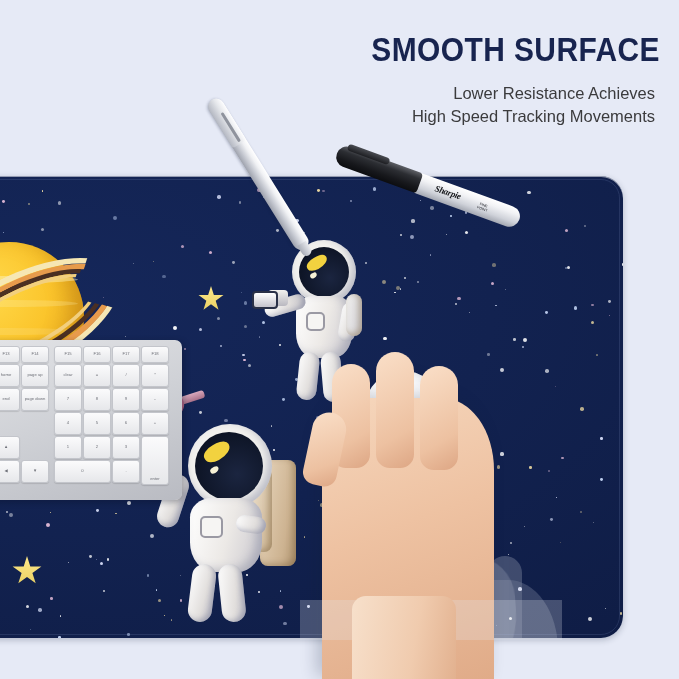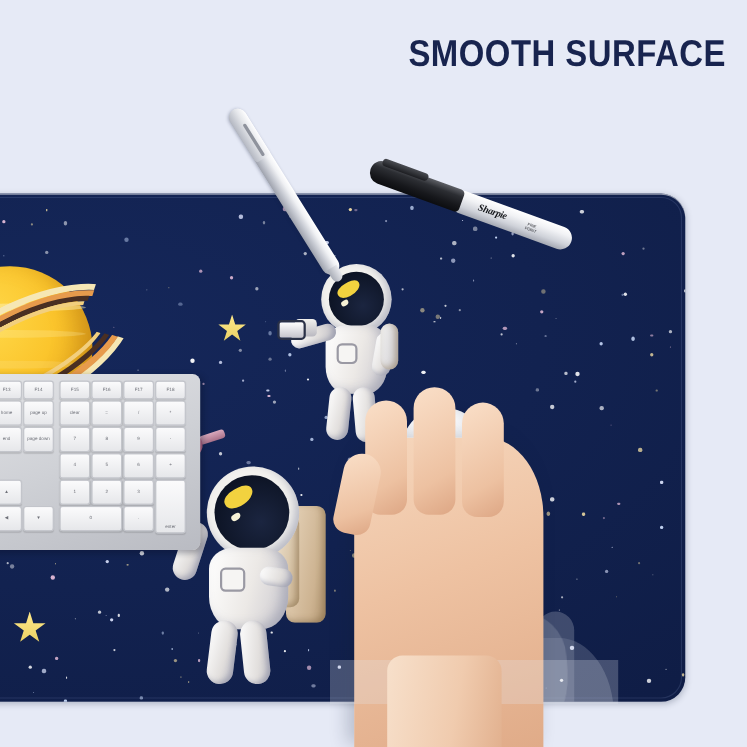--- a/index.html
+++ b/index.html
@@ -202,20 +202,22 @@
     transform:rotate(-2deg);}
   .sh-sub{position:absolute;left:150px;top:8px;font-size:3.6px;color:#2a2c32;line-height:1.1;
     text-align:center;}
 </style>
 </head>
 <body>
 
 <div id="stage">
 
   <div class="headline">SMOOTH SURFACE</div>
+  <div class="subline sub1">Lower Resistance Achieves</div>
+  <div class="subline sub2">High Speed Tracking Movements</div>
 
   <div id="pad">
 
     <div class="starfield" id="starfield">
         <div class="star" style="width: 2.51014px; height: 2.51014px; left: 413.521px; top: 384.284px; background: rgb(223, 230, 255); opacity: 0.55;"></div>
         <div class="star" style="width: 2.86076px; height: 2.86076px; left: 482.656px; top: 29.4692px; background: rgb(207, 224, 255); opacity: 0.71;"></div>
         <div class="star" style="width: 3.68169px; height: 3.68169px; left: 438.681px; top: 360.284px; background: rgb(207, 224, 255); opacity: 0.49;"></div>
         <div class="star" style="width: 1.99085px; height: 1.99085px; left: 184.238px; top: 318.24px; background: rgb(255, 255, 255); opacity: 0.62;"></div>
         <div class="star" style="width: 0.996398px; height: 0.996398px; left: 43.732px; top: 453.064px; background: rgb(207, 224, 255); opacity: 0.49;"></div>
         <div class="star" style="width: 1.70039px; height: 1.70039px; left: 390.98px; top: 241.191px; background: rgb(255, 233, 168); opacity: 0.85;"></div>

